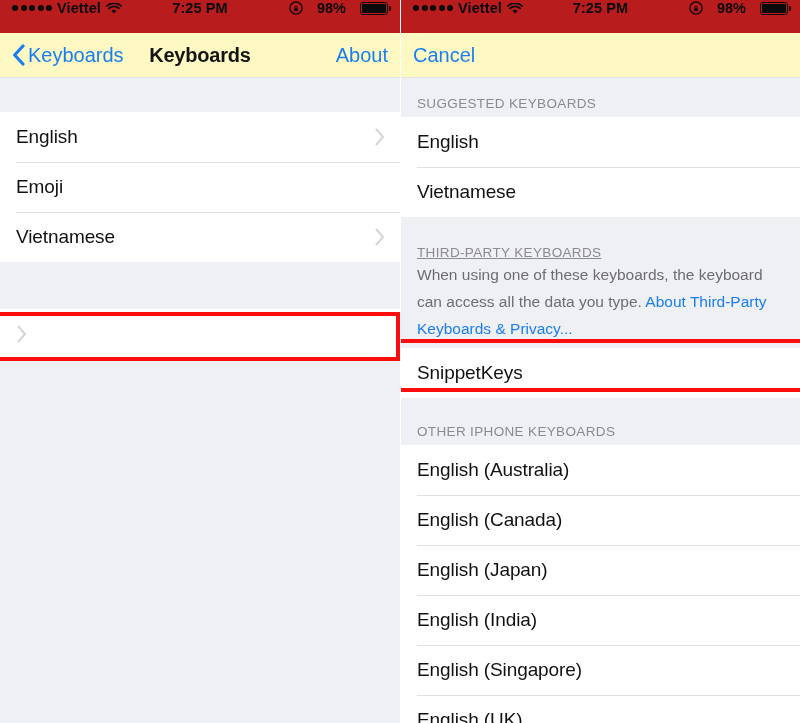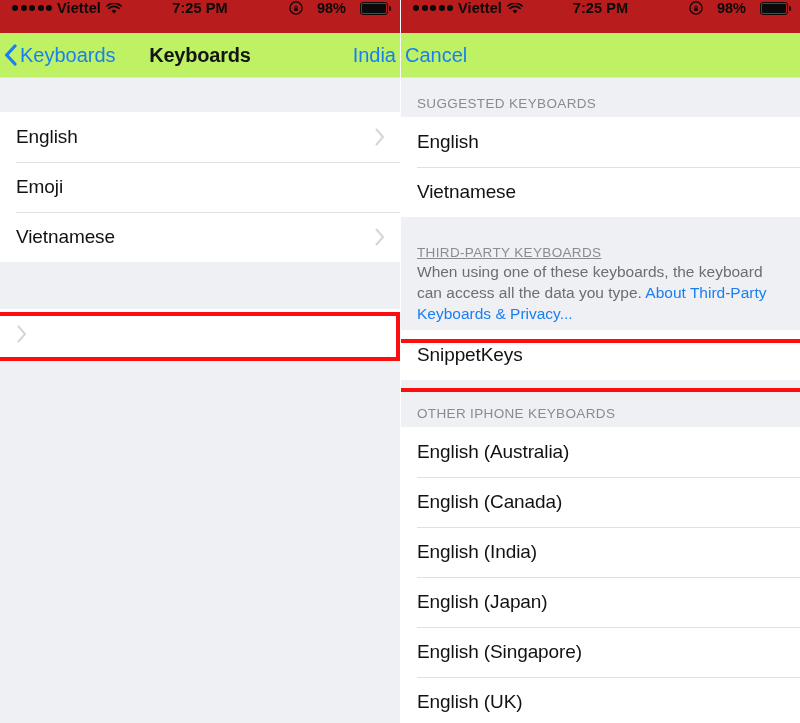--- a/index.html
+++ b/index.html
@@ -94,24 +94,24 @@
   .battery > span {
     display: block;
     height: 100%;
     background: #0a0a0a;
     border-radius: 1px;
   }
 
   
   .navbar {
     height: 45px;
-    background: #bef264;
-    display: flex;
-    align-items: center;
-    padding: 0 4px;
+    background: #fef9c3;
+    display: flex;
+    align-items: center;
+    padding: 0 12px;
     box-sizing: border-box;
     position: relative;
     border-bottom: 1px solid #e2e2e6;
   }
   .nav-left {
     display: flex;
     align-items: center;
     gap: 3px;
     color: #1a7ef3;
     font-size: 20px;
@@ -171,21 +171,21 @@
     padding: 10px 16px 6px 16px;
     font-size: 13.5px;
     color: #8a8a8f;
     letter-spacing: 0.35px;
     text-transform: uppercase;
   }
   .sect-note {
     background: #eff0f4;
     padding: 0 22px 6px 16px;
     font-size: 15.5px;
-    line-height: 21px;
+    line-height: 27px;
     color: #6d6d72;
   }
   .sect-note .lnk { color: #1a7ef3; cursor: pointer; }
   .note-title {
     font-size: 13.5px;
     color: #8a8a8f;
     letter-spacing: 0.35px;
     text-transform: uppercase;
     padding: 0 16px 1px 16px;
     background: #eff0f4;
@@ -245,21 +245,21 @@
     <div class="navbar">
       <div class="nav-left">
         <span class="chev-back">
           <svg viewBox="0 0 13 22" width="13" height="22">
             <path d="M11 2 L2.6 11 L11 20" fill="none" stroke="#1a7ef3" stroke-width="3.2" stroke-linecap="round" stroke-linejoin="round"></path>
           </svg>
         </span>
         <span>Keyboards</span>
       </div>
       <div class="nav-title">Keyboards</div>
-      <div class="nav-right">India</div>
+      <div class="nav-right">About</div>
     </div>
 
     <div class="content">
 
       <div class="gap" style="height:34px"></div>
 
       <div class="group">
         <div class="row">
           <span class="label">English</span>
           <span class="chev-r">
@@ -367,24 +367,24 @@
       <div class="sect-header">OTHER IPHONE KEYBOARDS</div>
 
       <div class="group">
         <div class="row">
           <span class="label">English (Australia)</span>
         </div>
         <div class="row">
           <span class="label">English (Canada)</span>
         </div>
         <div class="row">
+          <span class="label">English (Japan)</span>
+        </div>
+        <div class="row">
           <span class="label">English (India)</span>
-        </div>
-        <div class="row">
-          <span class="label">English (Japan)</span>
         </div>
         <div class="row">
           <span class="label">English (Singapore)</span>
         </div>
         <div class="row">
           <span class="label">English (UK)</span>
         </div>
       </div>
     </div>
 

